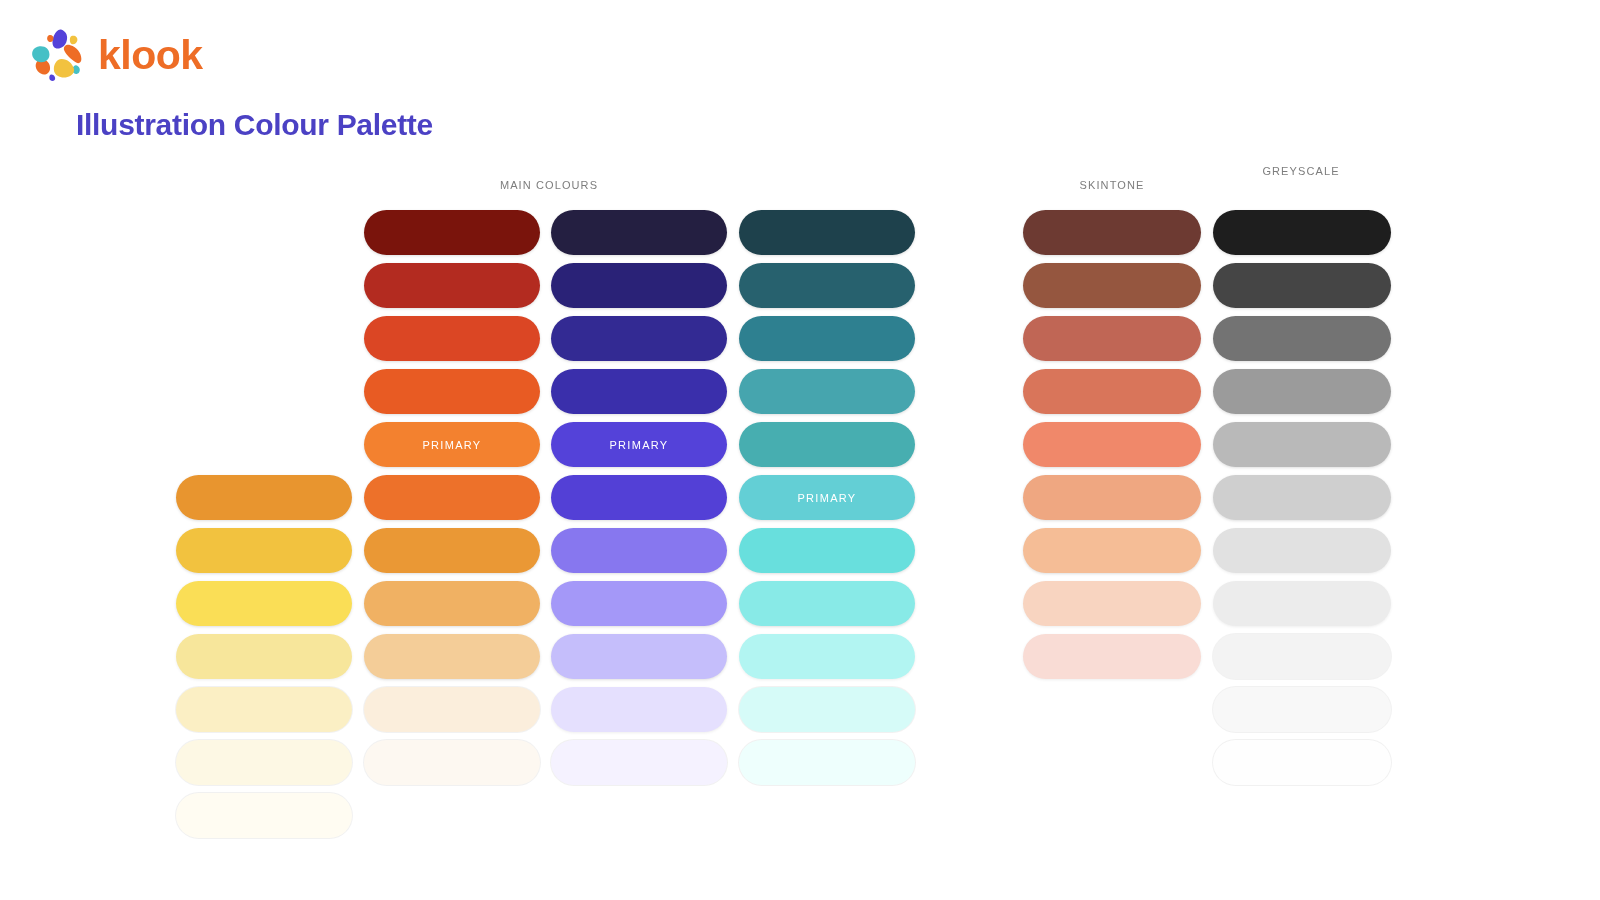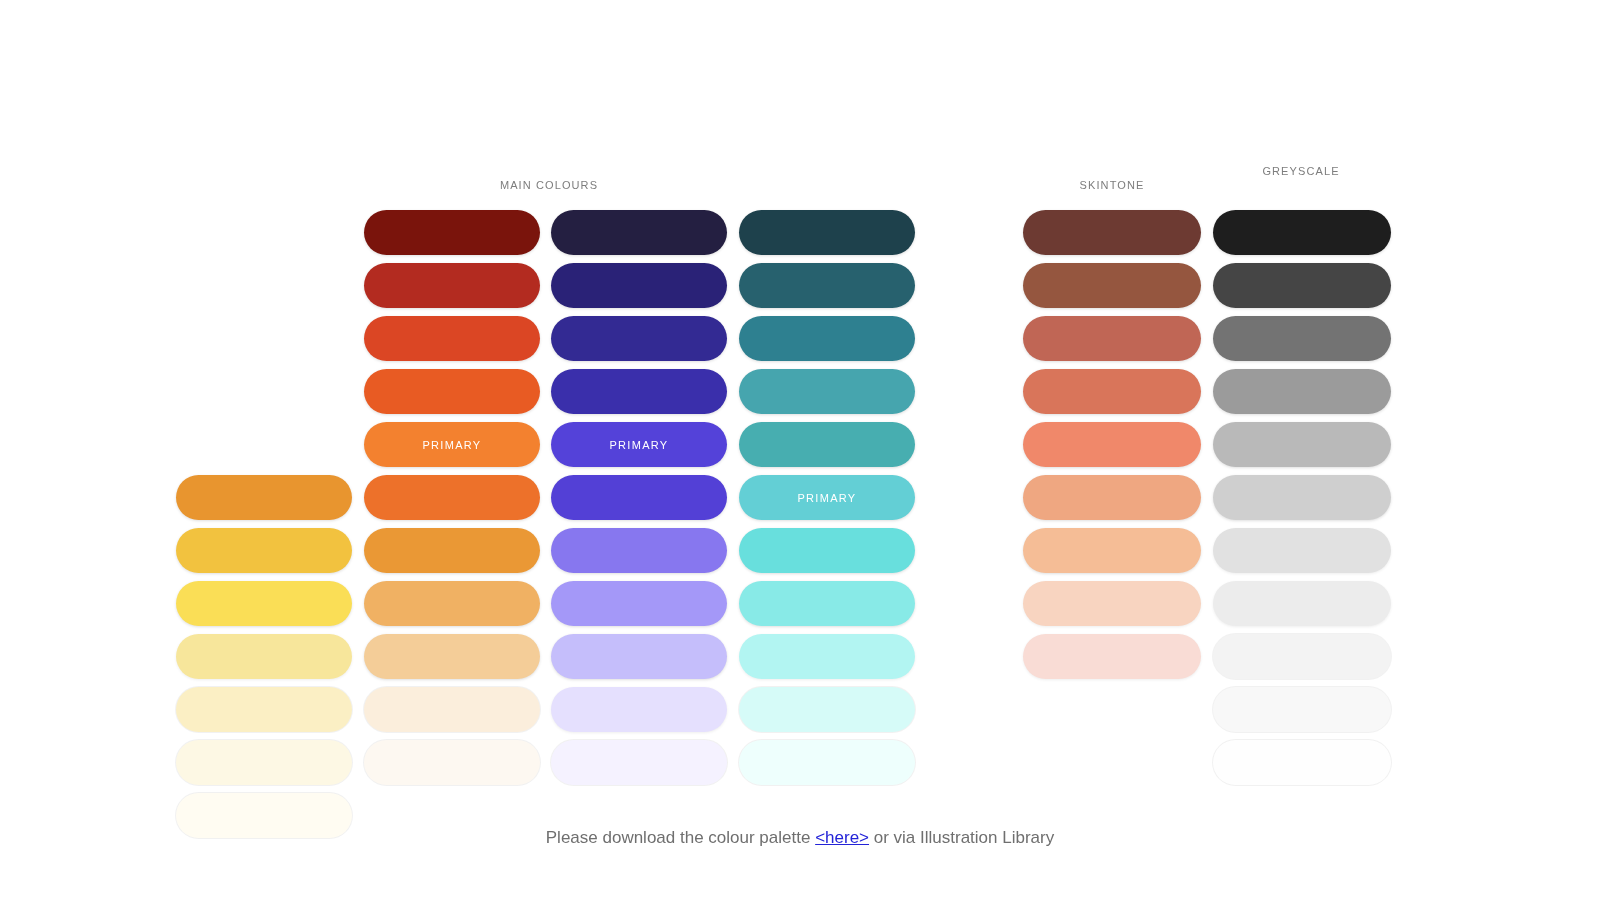--- a/index.html
+++ b/index.html
@@ -66,21 +66,36 @@
   }
   .footer a {
     color: #2323d8; text-decoration: underline; font-weight: 400;
   }
 </style>
 </head>
 <body>
 
 <div class="page">
 
+  <div class="logo-wrap">
+    <svg class="logo-mark" viewBox="0 0 100 100">
+      <path d="M57 6 C66 9 70 18 66 28 C63 36 54 41 47 38 C41 35 41 24 45 16 C48 10 52 5 57 6 Z" fill="#5442d9"></path>
+      <path d="M76 17 C82 16 86 20 85 25 C84 30 79 33 75 31 C71 29 71 18 76 17 Z" fill="#f2c23f"></path>
+      <path d="M73 33 C84 36 92 46 92 57 C92 63 88 66 83 63 C74 58 64 48 62 41 C61 35 66 31 73 33 Z" fill="#ee6d26"></path>
+      <path d="M84 68 C89 70 91 76 88 80 C85 84 79 83 77 79 C75 74 79 66 84 68 Z" fill="#46c0c6"></path>
+      <path d="M58 57 C68 57 76 64 79 73 C81 80 76 86 68 88 C58 91 47 86 45 78 C43 68 49 57 58 57 Z" fill="#f2c23f"></path>
+      <path d="M42 84 C46 85 48 90 46 93 C43 96 38 95 37 91 C36 86 38 83 42 84 Z" fill="#5442d9"></path>
+      <path d="M25 57 C33 58 39 66 38 74 C37 82 29 86 22 82 C14 78 11 68 15 62 C18 57 21 56 25 57 Z" fill="#ee6d26"></path>
+      <path d="M20 35 C30 34 37 40 37 49 C37 58 29 64 20 62 C10 60 5 51 8 43 C10 38 15 36 20 35 Z" fill="#46c0c6"></path>
+      <path d="M36 16 C40 14 44 17 44 21 C44 26 40 29 36 27 C32 25 32 18 36 16 Z" fill="#ee6d26"></path>
+    </svg>
+    <div class="logo-word">klook</div>
+  </div>
 
+  <div class="title">Illustration Colour Palette</div>
 
   <div class="grid" id="grid">
       <div class="col-header" style="left: 429px; top: 179px; width: 240px;">MAIN COLOURS</div>
       <div class="col-header" style="left: 992px; top: 179px; width: 240px;">SKINTONE</div>
       <div class="col-header" style="left: 1181px; top: 165px; width: 240px;">GREYSCALE</div>
       <div class="swatch" style="left: 176px; top: 475px; width: 176px; height: 45px; background: rgb(232, 149, 47);"></div>
       <div class="swatch" style="left: 176px; top: 528px; width: 176px; height: 45px; background: rgb(242, 194, 63);"></div>
       <div class="swatch" style="left: 176px; top: 581px; width: 176px; height: 45px; background: rgb(250, 222, 86);"></div>
       <div class="swatch faint" style="left: 176px; top: 634px; width: 176px; height: 45px; background: rgb(247, 230, 155);"></div>
       <div class="swatch hairline" style="left: 176px; top: 687px; width: 176px; height: 45px; background: rgb(251, 239, 196);"></div>
@@ -140,17 +155,14 @@
       <div class="swatch" style="left: 1213px; top: 369px; width: 178px; height: 45px; background: rgb(155, 155, 155);"></div>
       <div class="swatch" style="left: 1213px; top: 422px; width: 178px; height: 45px; background: rgb(185, 185, 185);"></div>
       <div class="swatch" style="left: 1213px; top: 475px; width: 178px; height: 45px; background: rgb(207, 207, 207);"></div>
       <div class="swatch faint" style="left: 1213px; top: 528px; width: 178px; height: 45px; background: rgb(225, 225, 225);"></div>
       <div class="swatch faint" style="left: 1213px; top: 581px; width: 178px; height: 45px; background: rgb(236, 236, 236);"></div>
       <div class="swatch hairline" style="left: 1213px; top: 634px; width: 178px; height: 45px; background: rgb(243, 243, 243);"></div>
       <div class="swatch hairline" style="left: 1213px; top: 687px; width: 178px; height: 45px; background: rgb(248, 248, 248);"></div>
       <div class="swatch hairline" style="left: 1213px; top: 740px; width: 178px; height: 45px; background: rgb(254, 254, 254);"></div>
     </div>
 
-  <div class="footer">
-    <span>Please download the colour palette </span><a href="#">&lt;here&gt;</a><span> or via Illustration Library</span>
-  </div>
 
 </div>
 
 </body></html>

